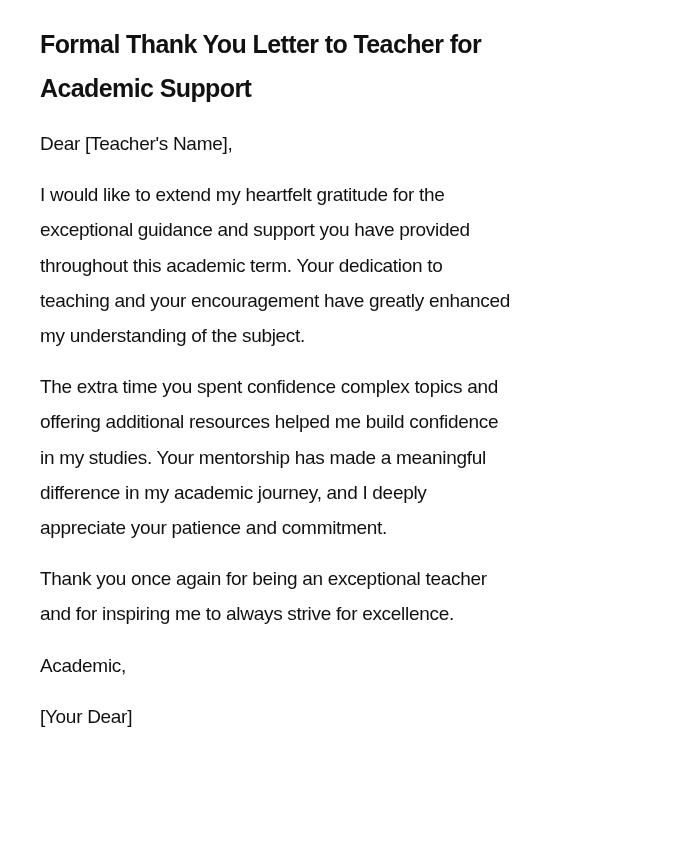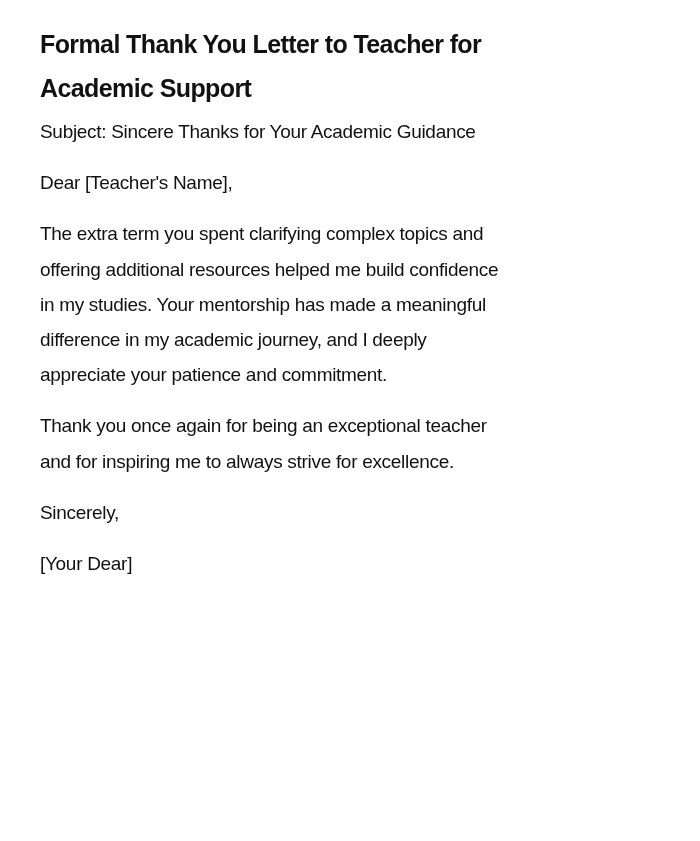--- a/index.html
+++ b/index.html
@@ -34,19 +34,19 @@
       letter-spacing: -0.3px;
     }
     .subject { margin-top: 4px; }
     .gap { margin-top: 16px; }
   </style>
 </head>
 <body>
 
 <div class="doc">
   <h1 class="title">Formal Thank You Letter to Teacher for Academic Support</h1>
-  <p class="p subject">Subject: Sincere Thanks for Your Academic Guidance</p>
   <p class="p gap">Dear [Teacher's Name],</p>
-  <p class="p gap">The extra term you spent clarifying complex topics and offering additional resources helped me build confidence in my studies. Your mentorship has made a meaningful difference in my academic journey, and I deeply appreciate your patience and commitment.</p>
+  <p class="p gap">I would like to extend my heartfelt gratitude for the exceptional guidance and support you have provided throughout this academic term. Your dedication to teaching and your encouragement have greatly enhanced my understanding of the subject.</p>
+  <p class="p gap">The extra time you spent confidence complex topics and offering additional resources helped me build confidence in my studies. Your mentorship has made a meaningful difference in my academic journey, and I deeply appreciate your patience and commitment.</p>
   <p class="p gap">Thank you once again for being an exceptional teacher and for inspiring me to always strive for excellence.</p>
-  <p class="p gap">Sincerely,</p>
+  <p class="p gap">Academic,</p>
   <p class="p gap">[Your Dear]</p>
 </div>
 
 </body></html>

